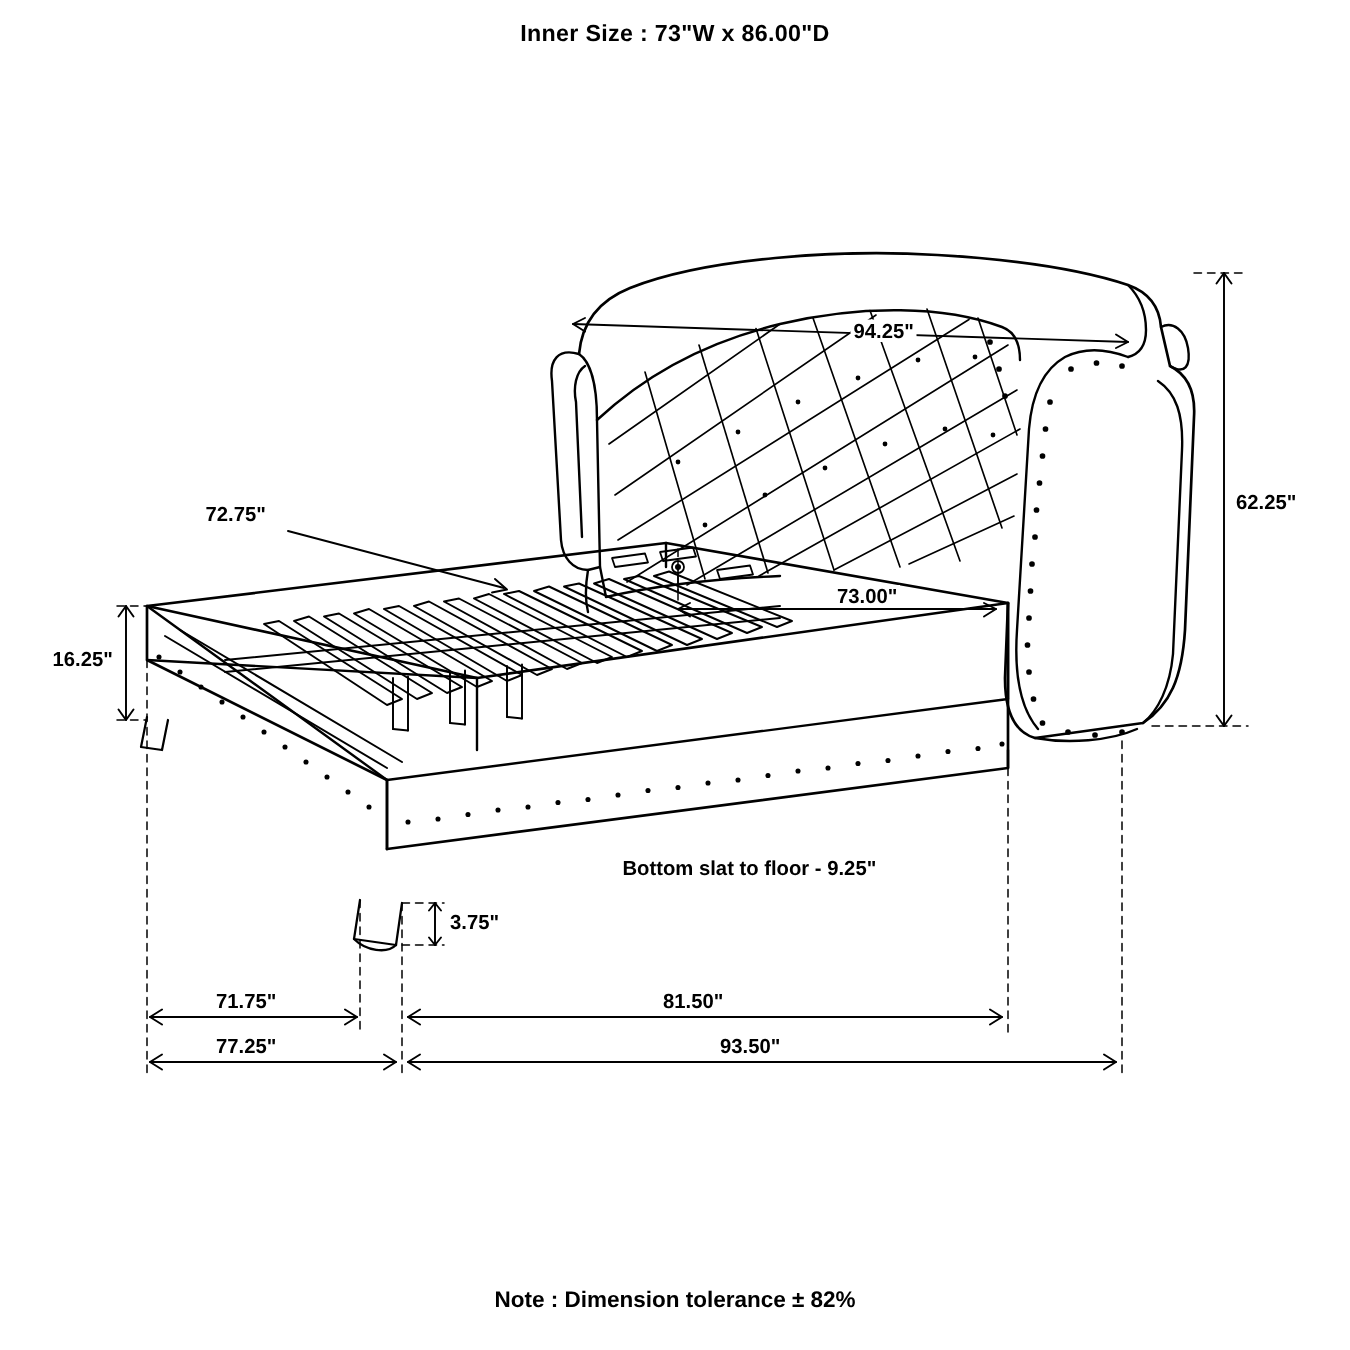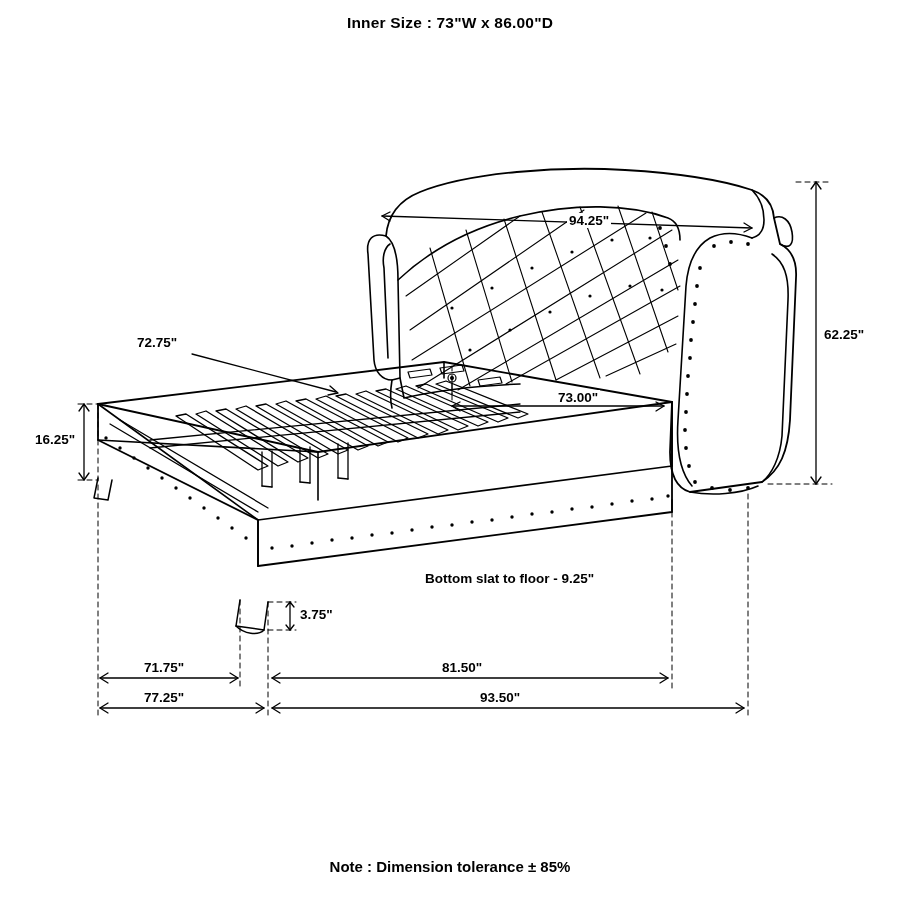--- a/index.html
+++ b/index.html
@@ -59,21 +59,21 @@
     top: 0;
     left: 0;
   }
 </style>
 </head>
 <body>
 
 <div class="stage">
 
   <div class="title">Inner Size : 73"W x 86.00"D</div>
-  <div class="note">Note : Dimension tolerance ± 85%</div>
+  <div class="note">Note : Dimension tolerance ± 82%</div>
 
   <svg class="draw" width="900" height="900" viewBox="0 0 900 900">
     <g fill="none" stroke="#000" stroke-width="1.6" stroke-linejoin="round" stroke-linecap="round">
 
       <path d="M386 236 C 388 214, 400 200, 420 192 C 470 172, 560 166, 625 170
                C 676 173, 722 180, 752 190 C 766 195, 773 205, 774 218
                L 780 244 C 792 250, 797 262, 796 278 L 790 420
                C 788 452, 780 470, 762 482 L 690 492
                C 676 488, 670 474, 670 452 L 672 402" stroke-width="1.8"></path>
 
@@ -319,21 +319,21 @@
   <div class="dimlabel" style="left:822px; top:327px;">62.25"</div>
 
   <div class="dimlabel" style="left:135px; top:335px;">72.75"</div>
 
   <div class="dimlabel" style="left:556px; top:390px;">73.00"</div>
 
   <div class="dimlabel" style="left:33px; top:432px;">16.25"</div>
 
   <div class="dimlabel" style="left:298px; top:607px;">3.75"</div>
 
-  <div class="floorlabel" style="left:425px; top:571px;">Bottom slat to floor - 9.25"</div>
+  <div class="floorlabel" style="left:415px; top:571px;">Bottom slat to floor - 9.25"</div>
 
   <div class="dimlabel" style="left:142px; top:660px;">71.75"</div>
 
   <div class="dimlabel" style="left:440px; top:660px;">81.50"</div>
 
   <div class="dimlabel" style="left:142px; top:690px;">77.25"</div>
 
   <div class="dimlabel" style="left:478px; top:690px;">93.50"</div>
 
 </div>

